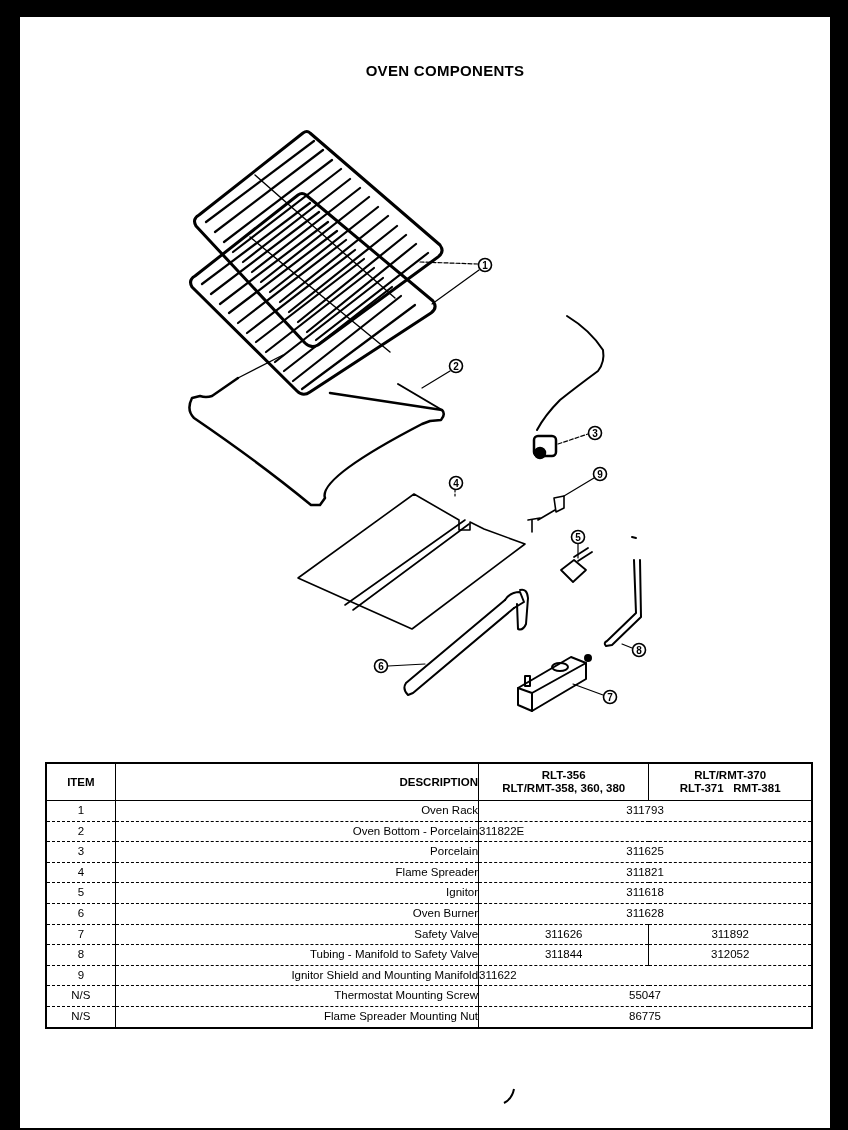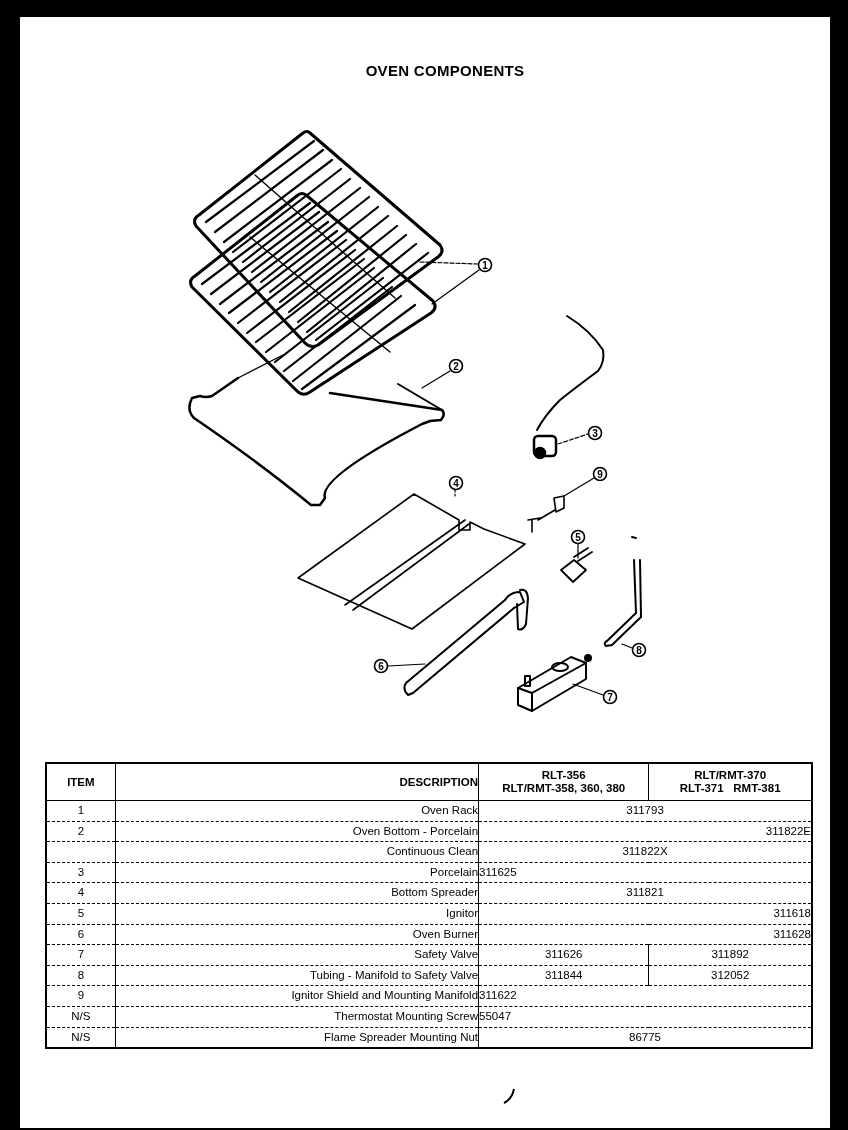--- a/index.html
+++ b/index.html
@@ -202,46 +202,41 @@
   </thead>
   <tbody id="parts-body">
       <tr>
         <td class="col-item">1</td>
         <td class="col-desc">Oven Rack</td>
         <td colspan="2" style="text-align:center">311793</td>
       </tr>
       <tr>
         <td class="col-item">2</td>
         <td class="col-desc">Oven Bottom - Porcelain</td>
-        <td colspan="2" style="text-align:right">311822E</td>
-      </tr>
-      <tr>
-        <td class="col-item"></td>
-        <td class="col-desc indent">Continuous Clean</td>
-        <td colspan="2" style="text-align:center">311822X</td>
+        <td colspan="2" style="text-align:left">311822E</td>
       </tr>
       <tr>
         <td class="col-item">3</td>
         <td class="col-desc">Porcelain</td>
-        <td colspan="2" style="">311625</td>
+        <td colspan="2" style="text-align:center">311625</td>
       </tr>
       <tr>
         <td class="col-item">4</td>
-        <td class="col-desc">Bottom Spreader</td>
+        <td class="col-desc">Flame Spreader</td>
         <td colspan="2" style="text-align:center">311821</td>
       </tr>
       <tr>
         <td class="col-item">5</td>
         <td class="col-desc">Ignitor</td>
-        <td colspan="2" style="text-align:right">311618</td>
+        <td colspan="2" style="text-align:center">311618</td>
       </tr>
       <tr>
         <td class="col-item">6</td>
         <td class="col-desc">Oven Burner</td>
-        <td colspan="2" style="text-align:right">311628</td>
+        <td colspan="2" style="text-align:center">311628</td>
       </tr>
       <tr>
         <td class="col-item">7</td>
         <td class="col-desc">Safety Valve</td>
         <td class="col-a">311626</td>
         <td class="col-b">311892</td>
       </tr>
       <tr>
         <td class="col-item">8</td>
         <td class="col-desc">Tubing - Manifold to Safety Valve</td>
@@ -249,21 +244,21 @@
         <td class="col-b">312052</td>
       </tr>
       <tr>
         <td class="col-item">9</td>
         <td class="col-desc">Ignitor Shield and Mounting Manifold</td>
         <td colspan="2" style="text-align:left">311622</td>
       </tr>
       <tr>
         <td class="col-item">N/S</td>
         <td class="col-desc">Thermostat Mounting Screw</td>
-        <td colspan="2" style="text-align:left">55047</td>
+        <td colspan="2" style="text-align:center">55047</td>
       </tr>
       <tr>
         <td class="col-item">N/S</td>
         <td class="col-desc">Flame Spreader Mounting Nut</td>
         <td colspan="2" style="text-align:center">86775</td>
       </tr>
     </tbody>
 </table>
 
 <svg class="scribble" width="30" height="25">

